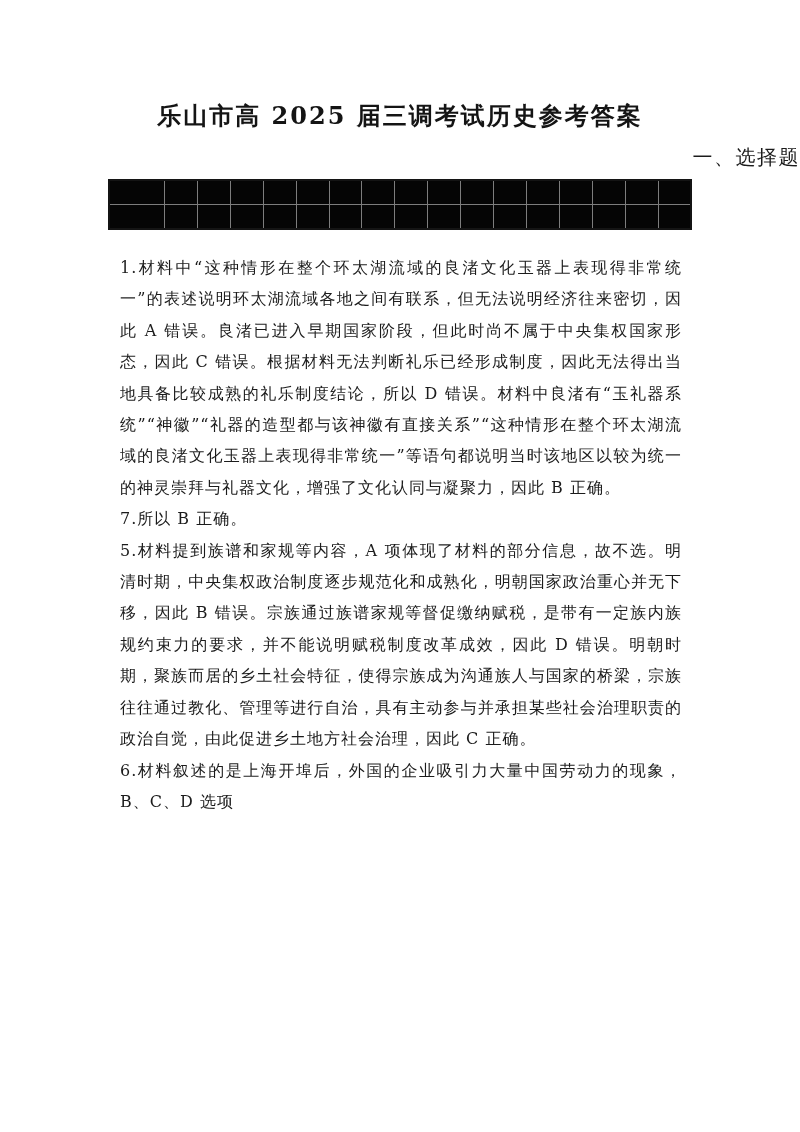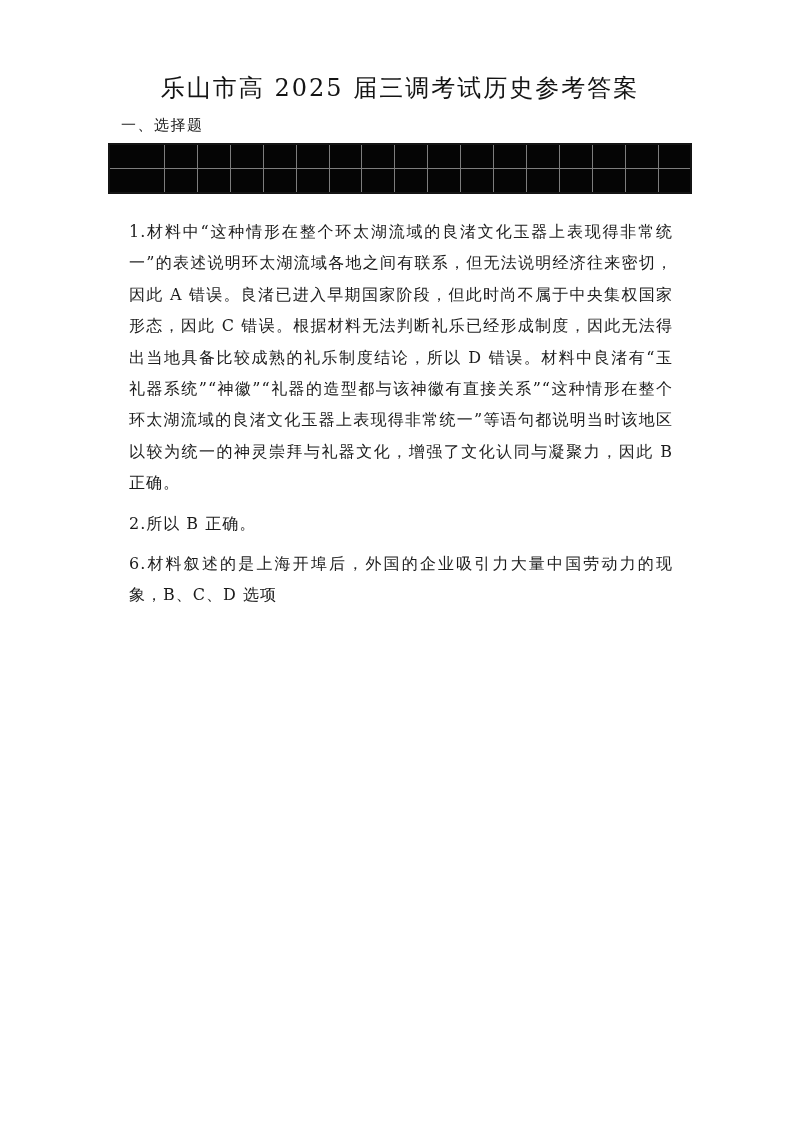--- a/index.html
+++ b/index.html
@@ -8,31 +8,32 @@
     width:800px;
     height:1132px;
     margin:0 auto;
     background:#ffffff;
     overflow:hidden;
     font-family:"DejaVu Serif","Liberation Serif",serif;
     color:#1b1b1b;
   }
   .title{
     margin:0;
-    padding-top:72px;
+    padding-top:100px;
     text-align:center;
     font-size:24px;
-    font-weight:normal;
+    font-weight:bold;
     letter-spacing:2px;
     color:#141414;
   }
   .section-heading{
     margin:12px 0 0 121px;
-    font-size:15px;
+    font-size:20px;
     letter-spacing:1.5px;
+    text-align:right;
   }
   .answer-table{
     margin:8px 0 0 108px;
     border-collapse:collapse;
     table-layout:fixed;
     width:584px;
     border:2px solid #141414;
     background:#050505;
   }
   .answer-table td{
@@ -44,21 +45,21 @@
   .answer-table td.label-col{width:54px;}
   .paragraphs{
     width:562px;
     margin:22px 0 0 120px;
     font-size:16px;
     line-height:31.4px;
     text-align:justify;
     text-justify:inter-character;
     letter-spacing:1px;
   }
-  .paragraphs p{margin:9px;}
+  .paragraphs p{margin:0;}
 </style>
 </head>
 <body>
 
 <div class="page">
 
   <h1 class="title">乐山市高 2025 届三调考试历史参考答案</h1>
 
   <div class="section-heading">一、选择题</div>
 
@@ -100,17 +101,18 @@
           <td style="background: rgb(5, 5, 5); border-color: rgb(125, 125, 125);"></td>
           <td style="background: rgb(5, 5, 5); border-color: rgb(125, 125, 125);"></td>
           <td style="background: rgb(5, 5, 5); border-color: rgb(125, 125, 125);"></td>
           <td style="background: rgb(5, 5, 5); border-color: rgb(125, 125, 125);"></td>
         </tr>
       </tbody>
   </table>
 
   <div class="paragraphs">
       <p>1.材料中“这种情形在整个环太湖流域的良渚文化玉器上表现得非常统一”的表述说明环太湖流域各地之间有联系，但无法说明经济往来密切，因此 A 错误。良渚已进入早期国家阶段，但此时尚不属于中央集权国家形态，因此 C 错误。根据材料无法判断礼乐已经形成制度，因此无法得出当地具备比较成熟的礼乐制度结论，所以 D 错误。材料中良渚有“玉礼器系统”“神徽”“礼器的造型都与该神徽有直接关系”“这种情形在整个环太湖流域的良渚文化玉器上表现得非常统一”等语句都说明当时该地区以较为统一的神灵崇拜与礼器文化，增强了文化认同与凝聚力，因此 B 正确。</p>
-      <p>2.所以 B 正确。</p>
+      <p>7.所以 B 正确。</p>
+      <p>5.材料提到族谱和家规等内容，A 项体现了材料的部分信息，故不选。明清时期，中央集权政治制度逐步规范化和成熟化，明朝国家政治重心并无下移，因此 B 错误。宗族通过族谱家规等督促缴纳赋税，是带有一定族内族规约束力的要求，并不能说明赋税制度改革成效，因此 D 错误。明朝时期，聚族而居的乡土社会特征，使得宗族成为沟通族人与国家的桥梁，宗族往往通过教化、管理等进行自治，具有主动参与并承担某些社会治理职责的政治自觉，由此促进乡土地方社会治理，因此 C 正确。</p>
       <p>6.材料叙述的是上海开埠后，外国的企业吸引力大量中国劳动力的现象，B、C、D 选项</p>
     </div>
 
 </div>
 
 </body></html>

